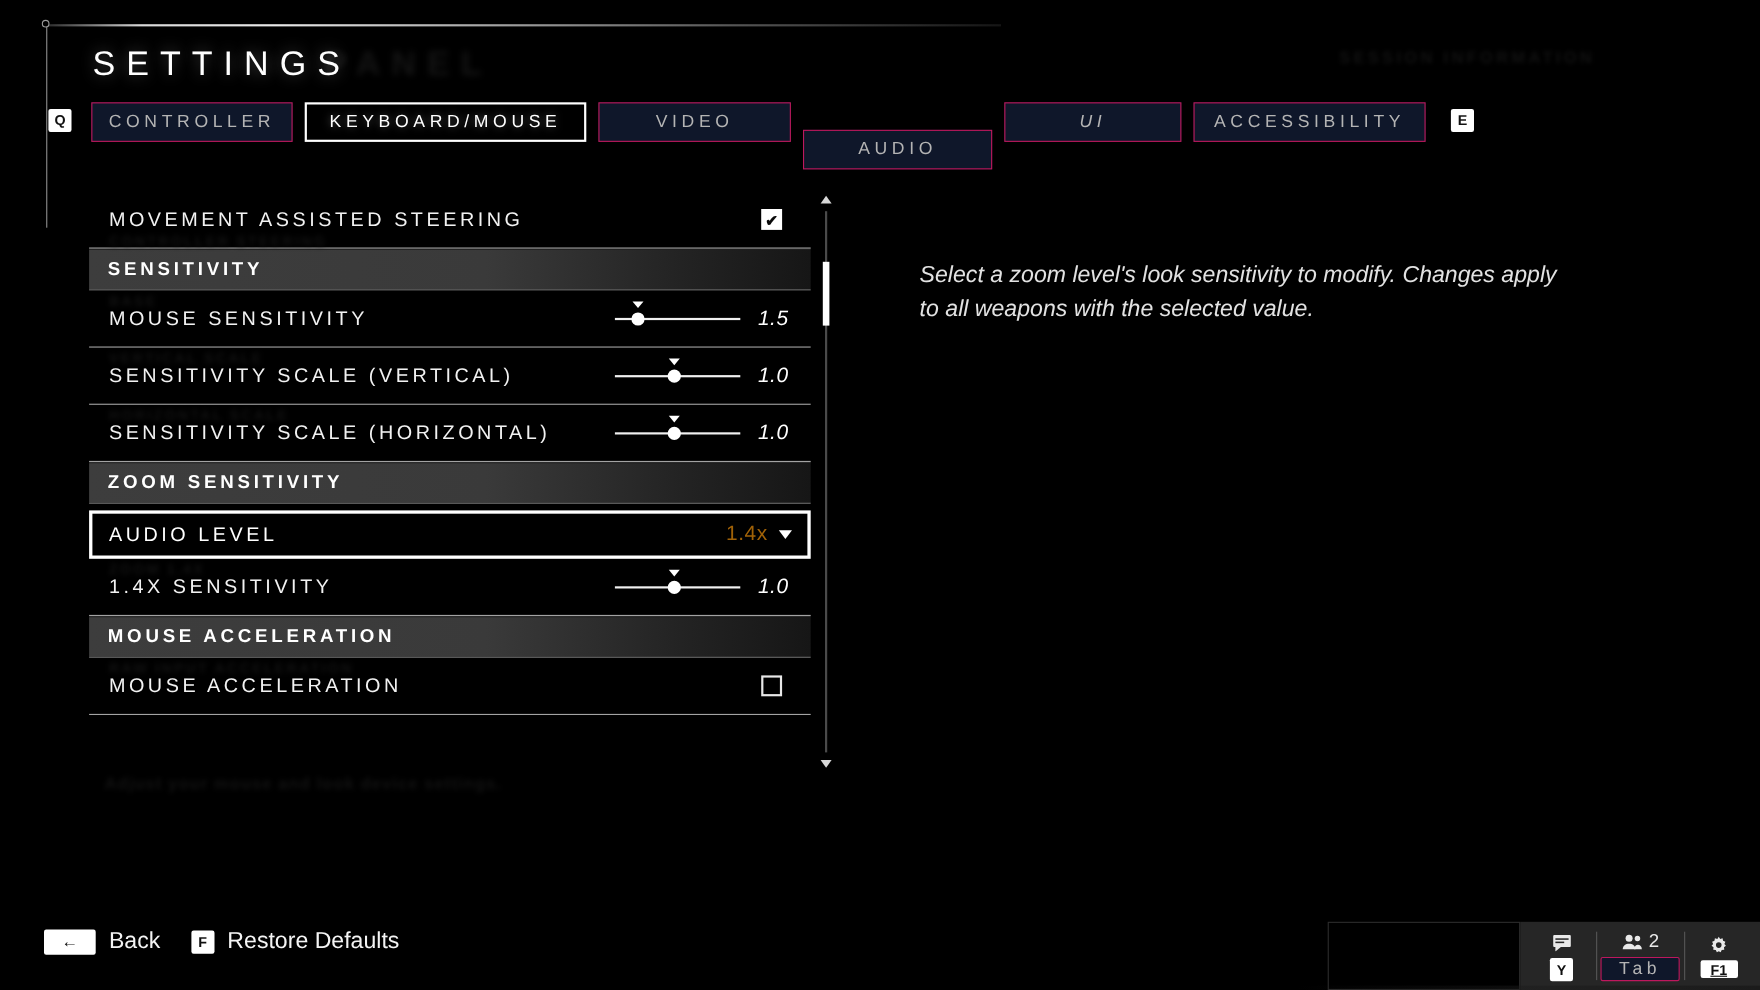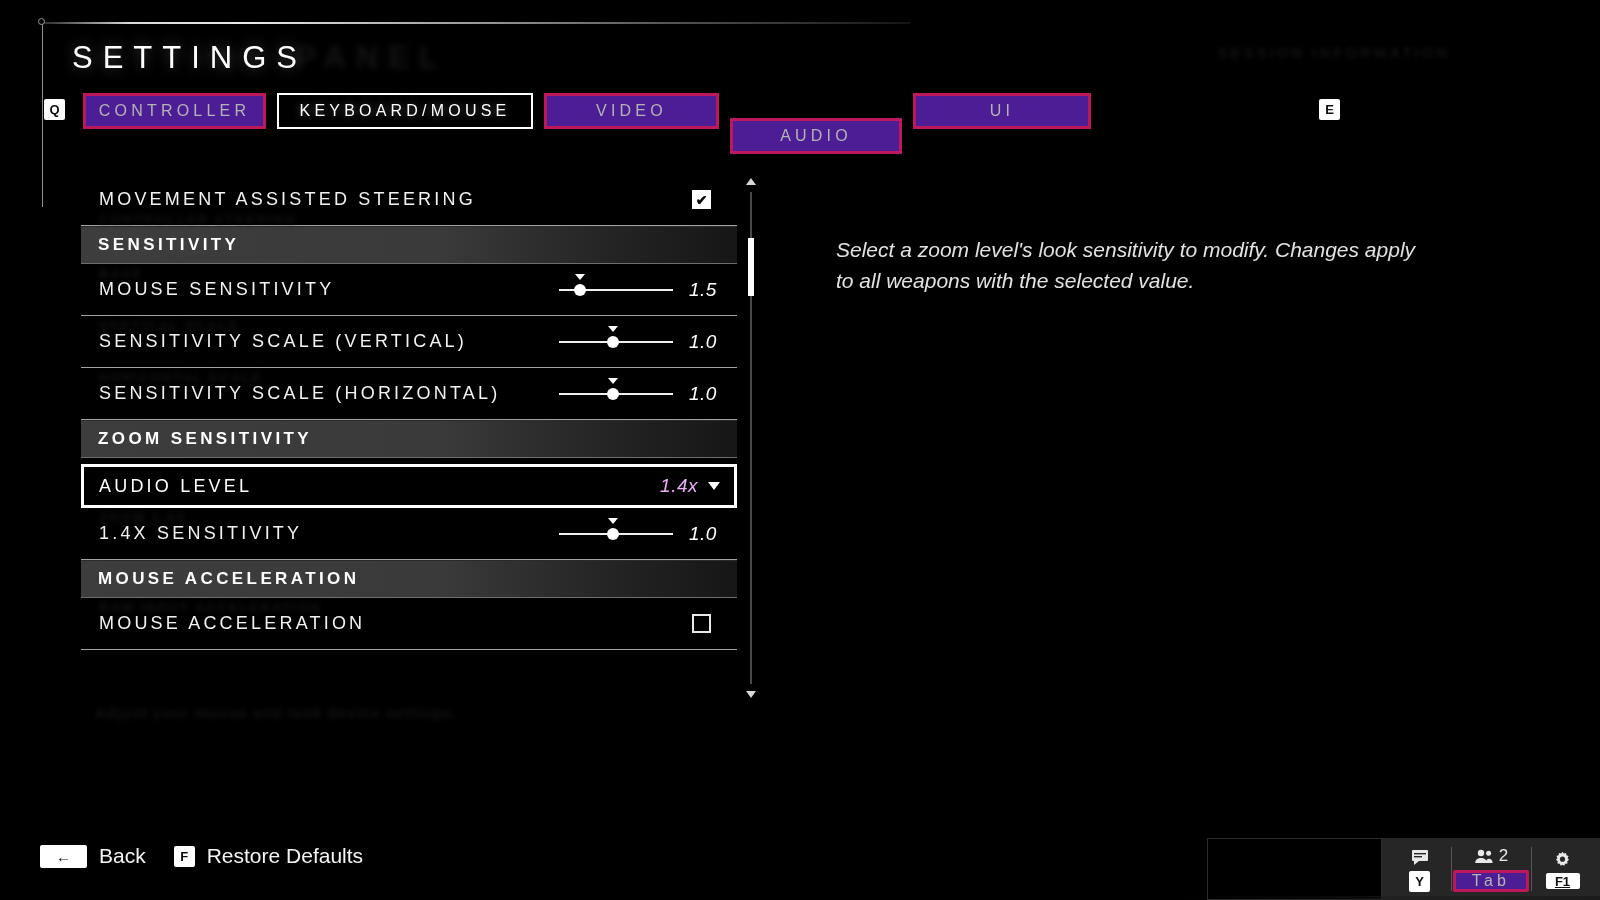--- a/index.html
+++ b/index.html
@@ -24,21 +24,21 @@
   }
   .frame-dot {
     position: absolute; left: 38px; top: 18px;
     width: 7px; height: 7px;
     border: 1px solid #9a9a9a; border-radius: 50%;
     background: #000;
   }
 
   
   .page-title {
-    position: absolute; left: 72px; top: 40px;
+    position: absolute; left: 84px; top: 40px;
     font-size: 31px; letter-spacing: 10px; font-weight: 400;
     color: #ffffff;
     text-shadow: 0 0 14px rgba(255,255,255,0.30);
   }
   .ghost-title {
     position: absolute; left: 295px; top: 40px;
     font-size: 31px; letter-spacing: 10px; font-weight: 700;
     color: #141414;
     filter: blur(3px);
     user-select: none;
@@ -64,40 +64,40 @@
   .nav-key { position: absolute; top: 99px; }
   .nav-key.left  { left: 44px; }
   .nav-key.right { left: 1319px; }
 
   
   .tabs {
     position: absolute; left: 83px; top: 93px;
     display: flex; gap: 11px; align-items: stretch;
   }
   .tab {
-    border: 3px solid #be185d;
+    border: 1px solid #be185d;
     color: #b4b4b4;
     height: 36px;
     display: flex; align-items: center; justify-content: center;
     font-size: 16px; letter-spacing: 4.2px; font-weight: 400;
     padding: 0 16px;
-    background: #4c1d95;
+    background: #0f172a;
     white-space: nowrap;
   }
   .tab.active {
     border: 2px solid #ffffff;
     color: #ffffff;
     background: #000;
     text-shadow: 0 0 8px rgba(255,255,255,.35);
   }
   .tab.w-ctrl { width: 183px; }
   .tab.w-kbm  { width: 256px; }
   .tab.w-vid  { width: 175px; }
   .tab.w-aud  { width: 172px; margin-top: 25px; }
-  .tab.w-ui   { width: 178px; }
+  .tab.w-ui   { width: 161px; font-style: italic; }
   .tab.w-acc  { width: 211px; }
 
   
   .list {
     position: absolute; left: 81px; top: 174px;
     width: 656px; height: 522px;
   }
   .row {
     position: relative;
     height: 52px;
@@ -177,21 +177,21 @@
     border: 3px solid #ffffff;
     border-bottom: 3px solid #ffffff;
     background: #000;
     height: 44px;
     margin-top: 6px;
     padding-left: 15px;
     box-shadow: 0 0 0 1px #000;
   }
   .row.selected .label { color: #ffffff; }
   .row.selected .dd-value {
-    font-size: 19px; font-style: italic; color: #f0abfc; letter-spacing: .5px;
+    font-size: 19px; color: #a16207; letter-spacing: .5px;
     margin-right: 10px;
   }
   .row.selected .chev {
     width: 0; height: 0;
     border-left: 6px solid transparent;
     border-right: 6px solid transparent;
     border-top: 8px solid #ffffff;
     margin-right: 14px;
   }
 
@@ -296,20 +296,21 @@
   <div class="nav-key right">
     <span class="keycap">E</span>
   </div>
 
   <div class="tabs">
     <div class="tab w-ctrl">CONTROLLER</div>
     <div class="tab w-kbm active">KEYBOARD/MOUSE</div>
     <div class="tab w-vid">VIDEO</div>
     <div class="tab w-aud">AUDIO</div>
     <div class="tab w-ui">UI</div>
+    <div class="tab w-acc">ACCESSIBILITY</div>
   </div>
 
   <div class="list">
 
     <div class="row">
       <span class="label">MOVEMENT ASSISTED STEERING</span>
       <span class="spacer"></span>
       <span class="cb on"></span>
       <span class="ghost-row" style="top:38px">CONTROLLER STEERING</span>
     </div>

